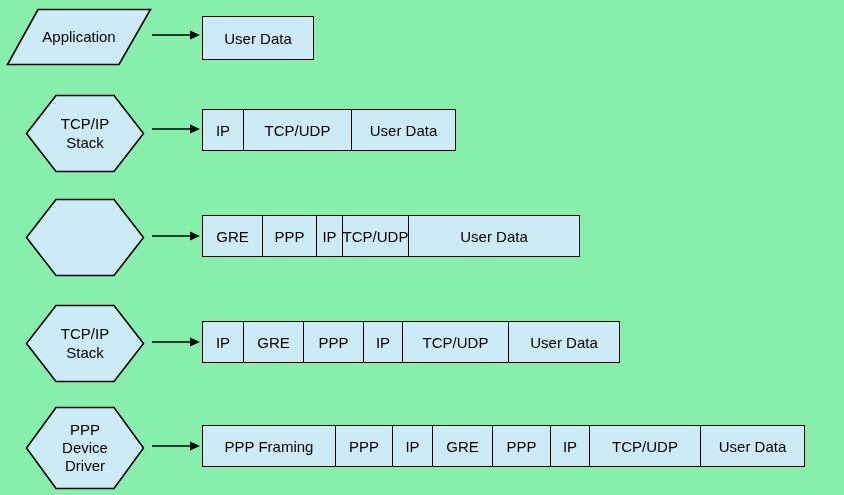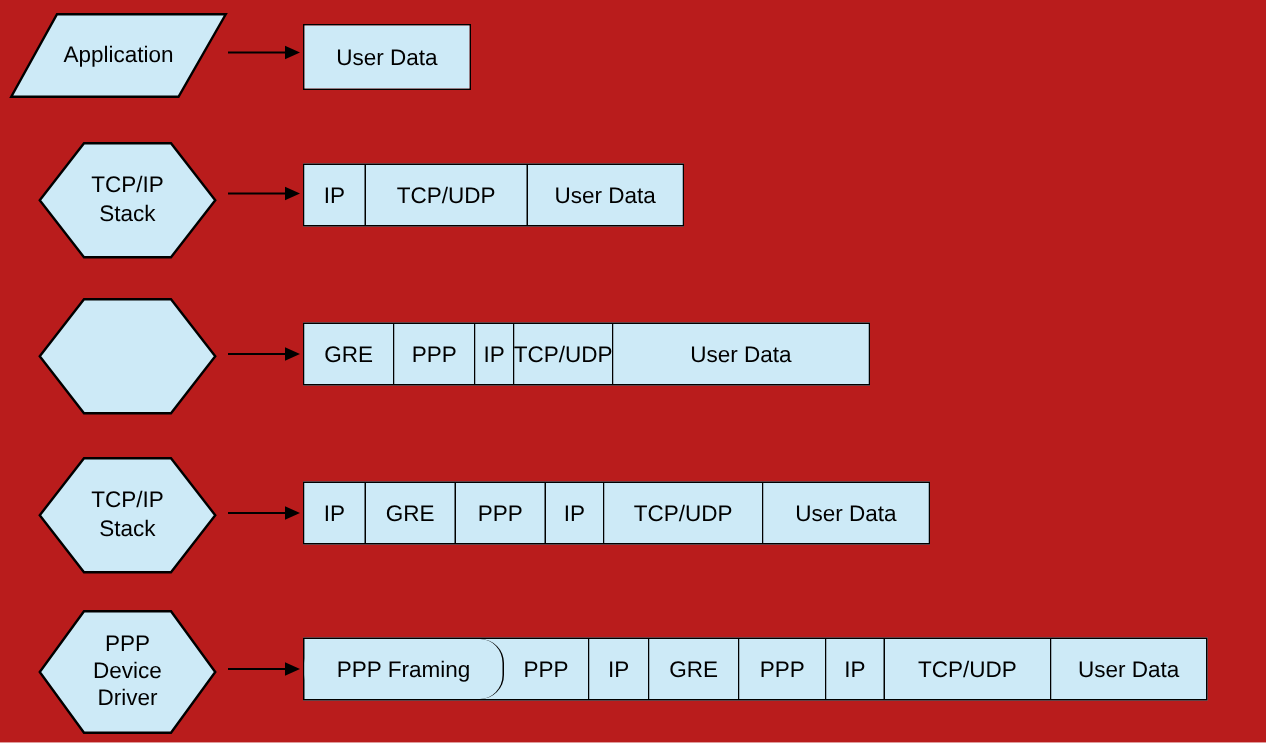--- a/index.html
+++ b/index.html
@@ -7,21 +7,21 @@
     padding: 0;
     background: #ffffff;
   }
   body {
     font-family: "Liberation Sans", sans-serif;
   }
   #diagram {
     position: relative;
     width: 844px;
     height: 495px;
-    background: #b91c1c;
+    background: #86efac;
     overflow: hidden;
   }
   .row {
     position: absolute;
     left: 0;
     width: 844px;
   }
   
   .shape {
     position: absolute;
@@ -184,21 +184,21 @@
     </div>
 
     <div class="arrow" style="left:150px; top:439px; width:50px; height:14px;">
       <svg width="50" height="14" viewBox="0 0 50 14">
         <line x1="2" y1="7" x2="40" y2="7" stroke="#000000" stroke-width="1.4"></line>
         <polygon points="40,2.5 50,7 40,11.5" fill="#000000"></polygon>
       </svg>
     </div>
 
     <div class="strip" style="left:202px; top:425px; height:42px;">
-      <div class="cell" style="width:133px;border-radius:16px;">PPP Framing</div>
+      <div class="cell" style="width:133px;">PPP Framing</div>
       <div class="cell" style="width:57px;">PPP</div>
       <div class="cell" style="width:40px;">IP</div>
       <div class="cell" style="width:60px;">GRE</div>
       <div class="cell" style="width:58px;">PPP</div>
       <div class="cell" style="width:39px;">IP</div>
       <div class="cell" style="width:111px;">TCP/UDP</div>
       <div class="cell" style="width:103px;">User Data</div>
     </div>
   </div>
 

